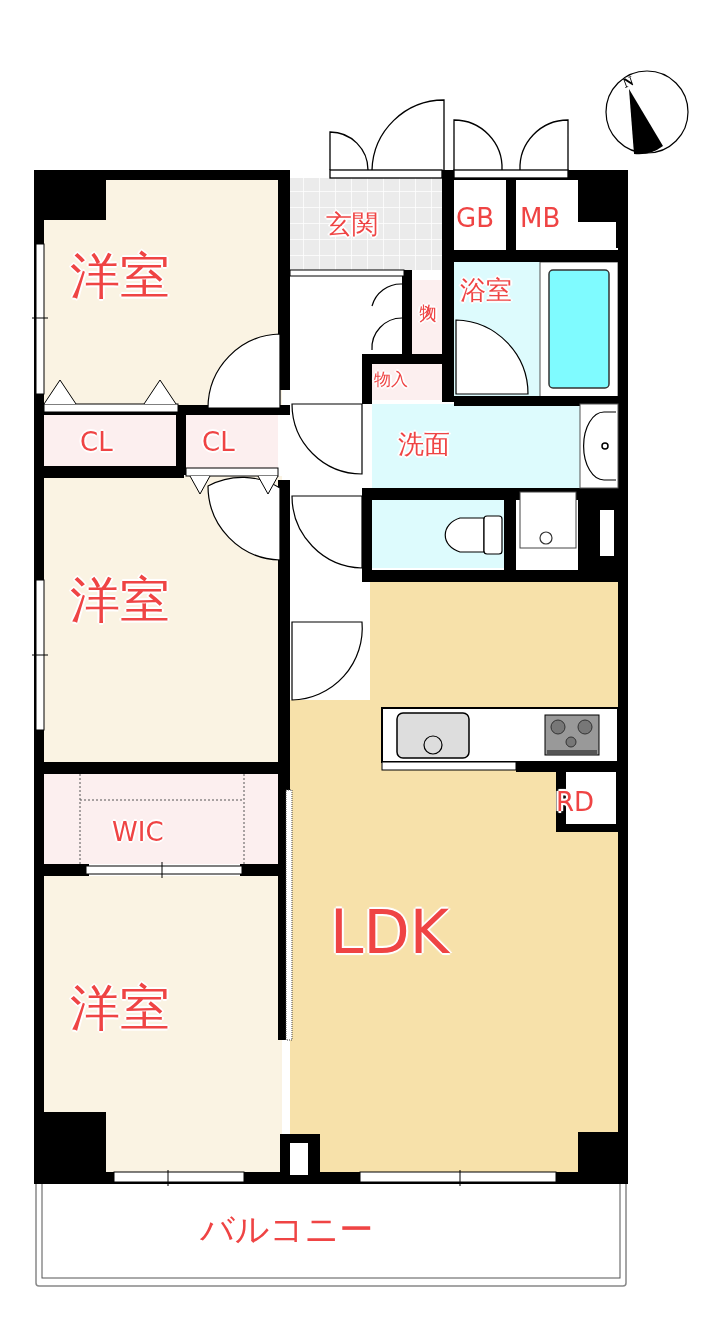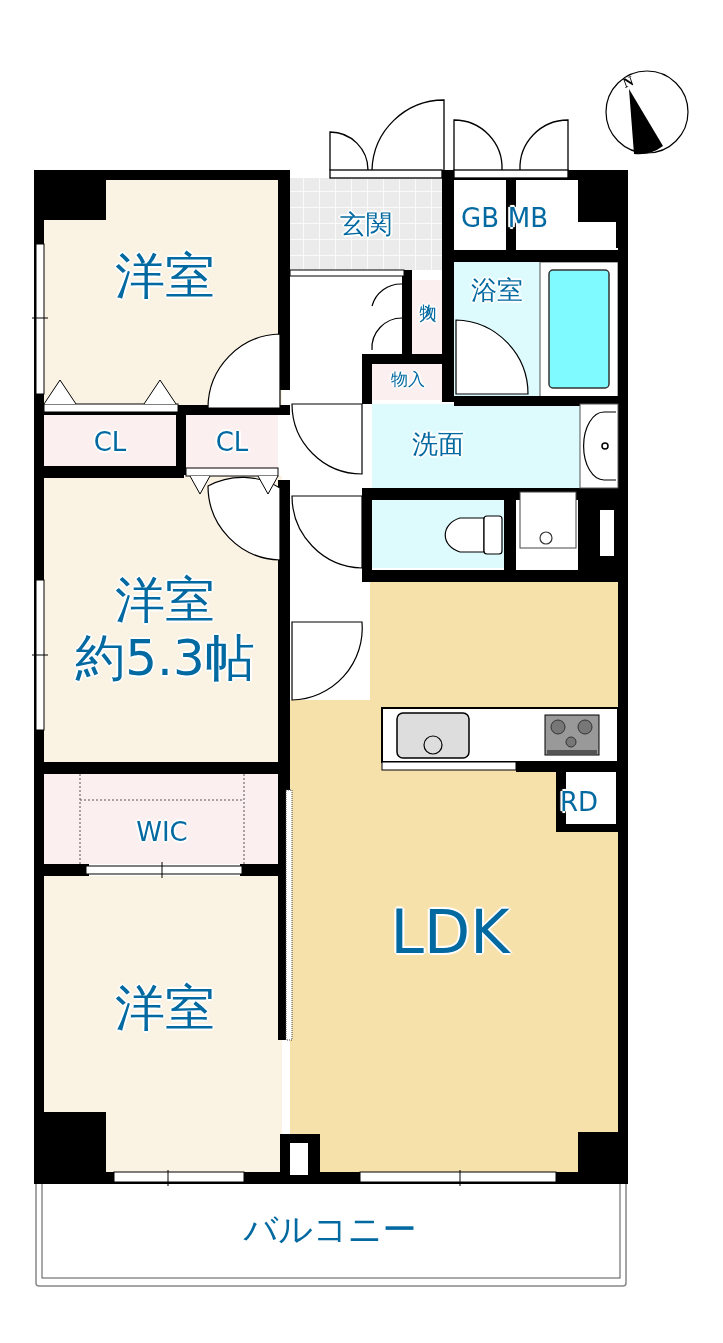--- a/index.html
+++ b/index.html
@@ -1,19 +1,19 @@
 <!DOCTYPE html>
 <html><head>
 <meta charset="utf-8">
 <style>
   html, body { margin:0; padding:0; background:#ffffff; }
   body { width:723px; height:1343px; position:relative; overflow:hidden;
          font-family:"DejaVu Sans","Liberation Sans",sans-serif; }
   #plan { position:absolute; left:0; top:0; width:723px; height:1343px; }
-  .lbl { position:absolute; color:#0369a1; text-align:center; line-height:1.15;
+  .lbl { position:absolute; color:#ef4444; text-align:left; line-height:1.15;
          text-shadow: 0 0 3px #fff, 0 0 3px #fff, 0 0 3px #fff, 2px 0 0 #fff, -2px 0 0 #fff, 0 2px 0 #fff, 0 -2px 0 #fff;
          white-space:nowrap; }
   .big { font-size:50px; }
   .huge { font-size:60px; }
   .med { font-size:26px; }
   .sm  { font-size:26px; }
   .xs  { font-size:17px; }
   .vert { writing-mode: vertical-rl; font-size:17px; letter-spacing:1px; }
   .balc { font-size:34px; text-shadow:none; }
 </style>
@@ -198,32 +198,31 @@
     <path d="M629 89 L634 154 A40 40 0 0 0 663 146 Z" fill="#000"></path>
     <text x="625" y="88" font-family="Liberation Serif, serif" font-size="14" font-weight="bold" transform="rotate(-20 625 88)">N</text>
   </g>
 </svg>
 
 <div class="lbl big" style="left:70px;top:248px;width:190px;">
   <div>洋室</div>
 </div>
 <div class="lbl big" style="left:70px;top:572px;width:190px;">
   <div>洋室</div>
-  <div>約5.3帖</div>
 </div>
 <div class="lbl big" style="left:70px;top:980px;width:190px;">
   <div>洋室</div>
 </div>
 <div class="lbl huge" style="left:330px;top:898px;width:240px;">
   <div>LDK</div>
 </div>
 <div class="lbl med" style="left:326px;top:210px;width:80px;">玄関</div>
 <div class="lbl med" style="left:460px;top:276px;width:74px;">浴室</div>
 <div class="lbl med" style="left:398px;top:430px;width:80px;">洗面</div>
 <div class="lbl sm" style="left:80px;top:428px;width:60px;">CL</div>
 <div class="lbl sm" style="left:202px;top:428px;width:60px;">CL</div>
 <div class="lbl med" style="left:112px;top:818px;width:100px;">WIC</div>
 <div class="lbl vert" style="left:418px;top:290px;">物入</div>
 <div class="lbl xs" style="left:374px;top:370px;width:68px;">物入</div>
 <div class="lbl sm" style="left:456px;top:204px;width:48px;">GB</div>
-<div class="lbl sm" style="left:500px;top:204px;width:56px;">MB</div>
+<div class="lbl sm" style="left:520px;top:204px;width:56px;">MB</div>
 <div class="lbl sm" style="left:556px;top:788px;width:46px;">RD</div>
 <div class="lbl balc" style="left:200px;top:1210px;width:260px;">バルコニー</div>
 
 </body></html>

